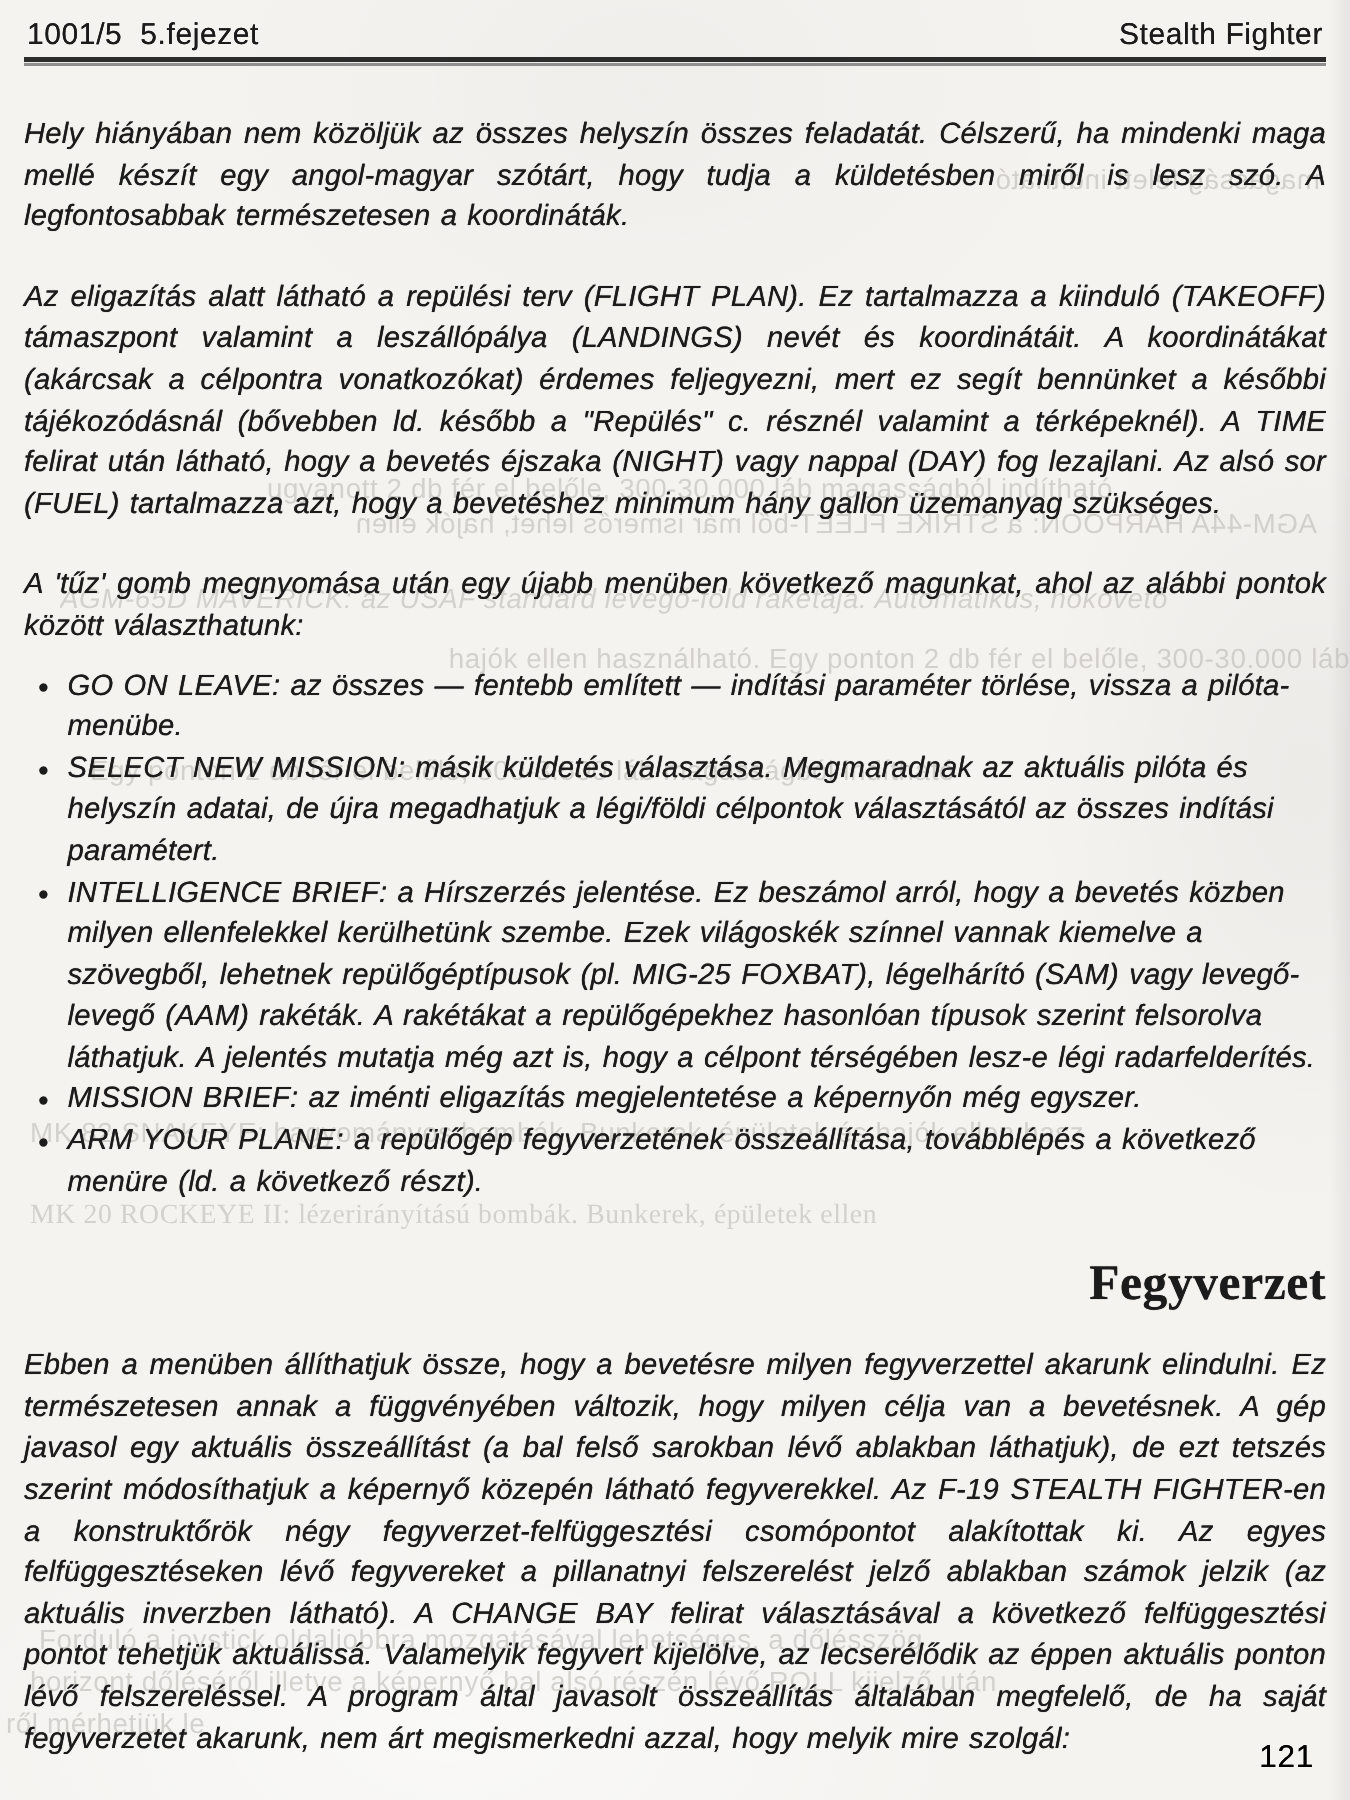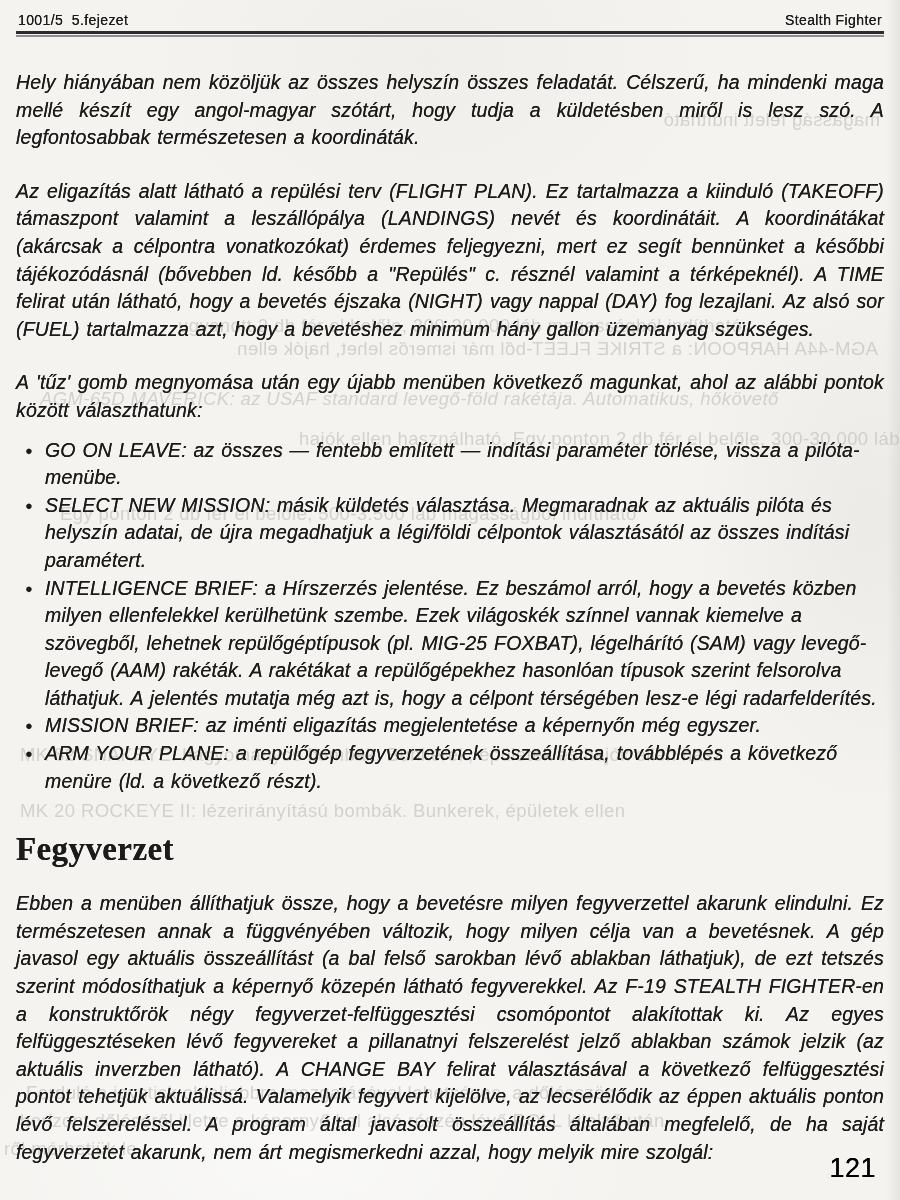--- a/index.html
+++ b/index.html
@@ -35,30 +35,30 @@
   .ghost.flip{transform:scaleX(-1);}
   .g0{top:109px;left:430px;width:450px;}
   .g1{top:291px;left:18px;}
   .g2{top:315px;left:30px;text-align:center;}
   .g3{top:338px;left:18px;}
   .g4{top:388px;left:40px;font-style:italic;}
   .g5{top:428px;left:40px;text-align:right;}
   .g6{top:503px;left:60px;}
   .g7{top:744px;left:20px;}
   .g8{top:772px;left:14px;}
-  .g9{top:800px;left:20px;}
+  .g9{top:800px;left:20px;font-family:Liberation Serif, serif;}
   .g10{top:1082px;left:26px;}
   .g11{top:1110px;left:20px;}
   .g12{top:1138px;left:4px;width:300px;}
 
   
   .content{position:relative;z-index:1;padding:10px 16px 0 16px;color:#1b1b1b;}
   .hdr{
     display:flex;justify-content:space-between;align-items:baseline;
-    font-size:14px;letter-spacing:.4px;
+    font-size:20px;letter-spacing:.4px;
     padding:2px 2px 0 2px;
     text-shadow:0 0 .4px currentColor;
   }
   .hdr-left{white-space:pre;}
   .rule{
     margin-top:3px;
     height:8px;
     background:linear-gradient(to bottom,
       #2c2c2c 0 38%,
       #efeeec 38% 52%,
@@ -95,27 +95,28 @@
     line-height:13px;
     color:#1b1b1b;
   }
   h1.section{
     font-family:"Liberation Serif", serif;
     font-weight:bold;
     font-size:33px;
     letter-spacing:.4px;
     margin:36px 0 0 0;
     text-shadow:0 0 .5px currentColor;
+    text-align:right;
   }
   p.after-heading{margin-top:22px;}
 
   .page-number{
     position:absolute;
     right:24px;bottom:16px;
-    font-size:27px;
+    font-size:21px;
     letter-spacing:.5px;
     z-index:1;
     text-shadow:0 0 .4px currentColor;
   }
 </style>
 </head>
 <body>
 
 <div class="page">
 

